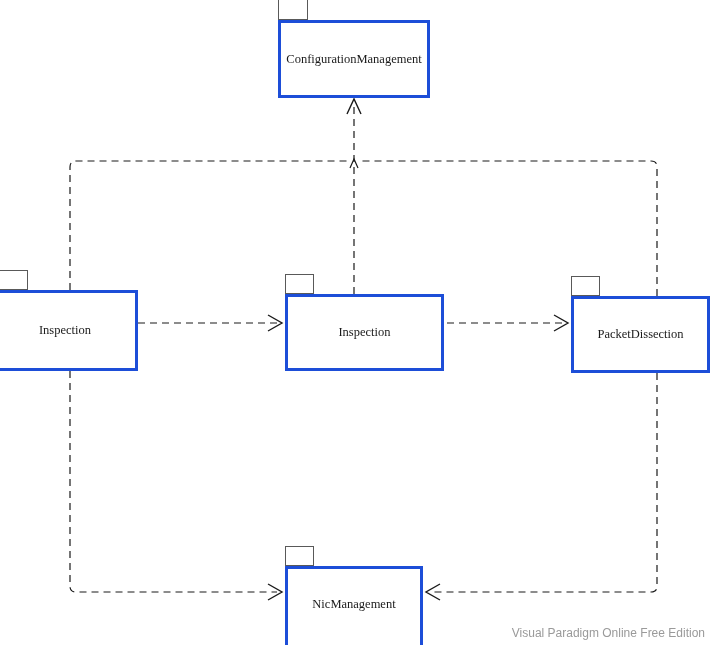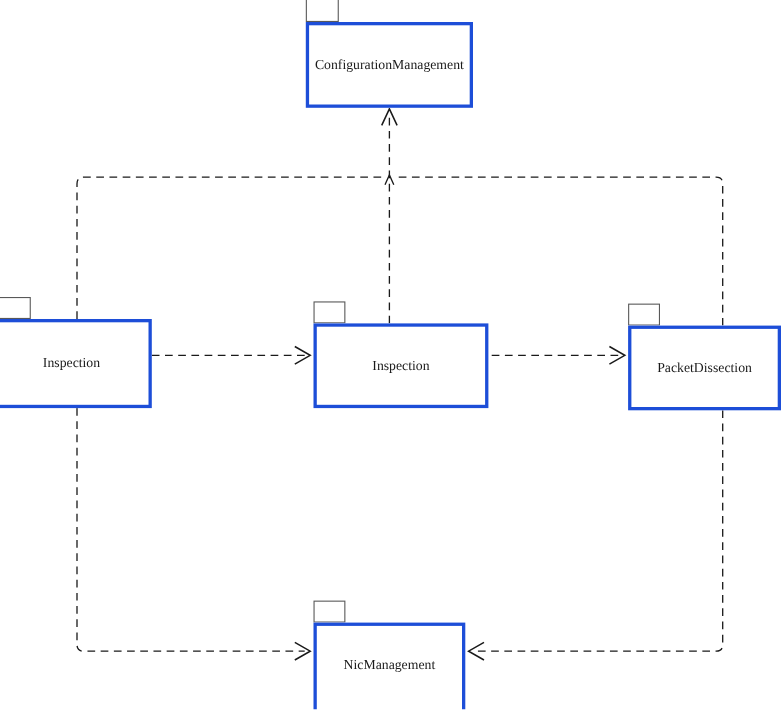--- a/index.html
+++ b/index.html
@@ -133,14 +133,15 @@
     </div>
   </div>
 
   <div class="pkg">
     <div class="pkg-tab" style="left:285px; top:546px; width:29px; height:20px;"></div>
     <div class="pkg-body" style="left:285px; top:566px; width:138px; height:84px;">
       <span class="pkg-label" style="margin-top:-8px;">NicManagement</span>
     </div>
   </div>
 
+  <div class="watermark">Visual Paradigm Online Free Edition</div>
 
 </div>
 
 </body></html>

